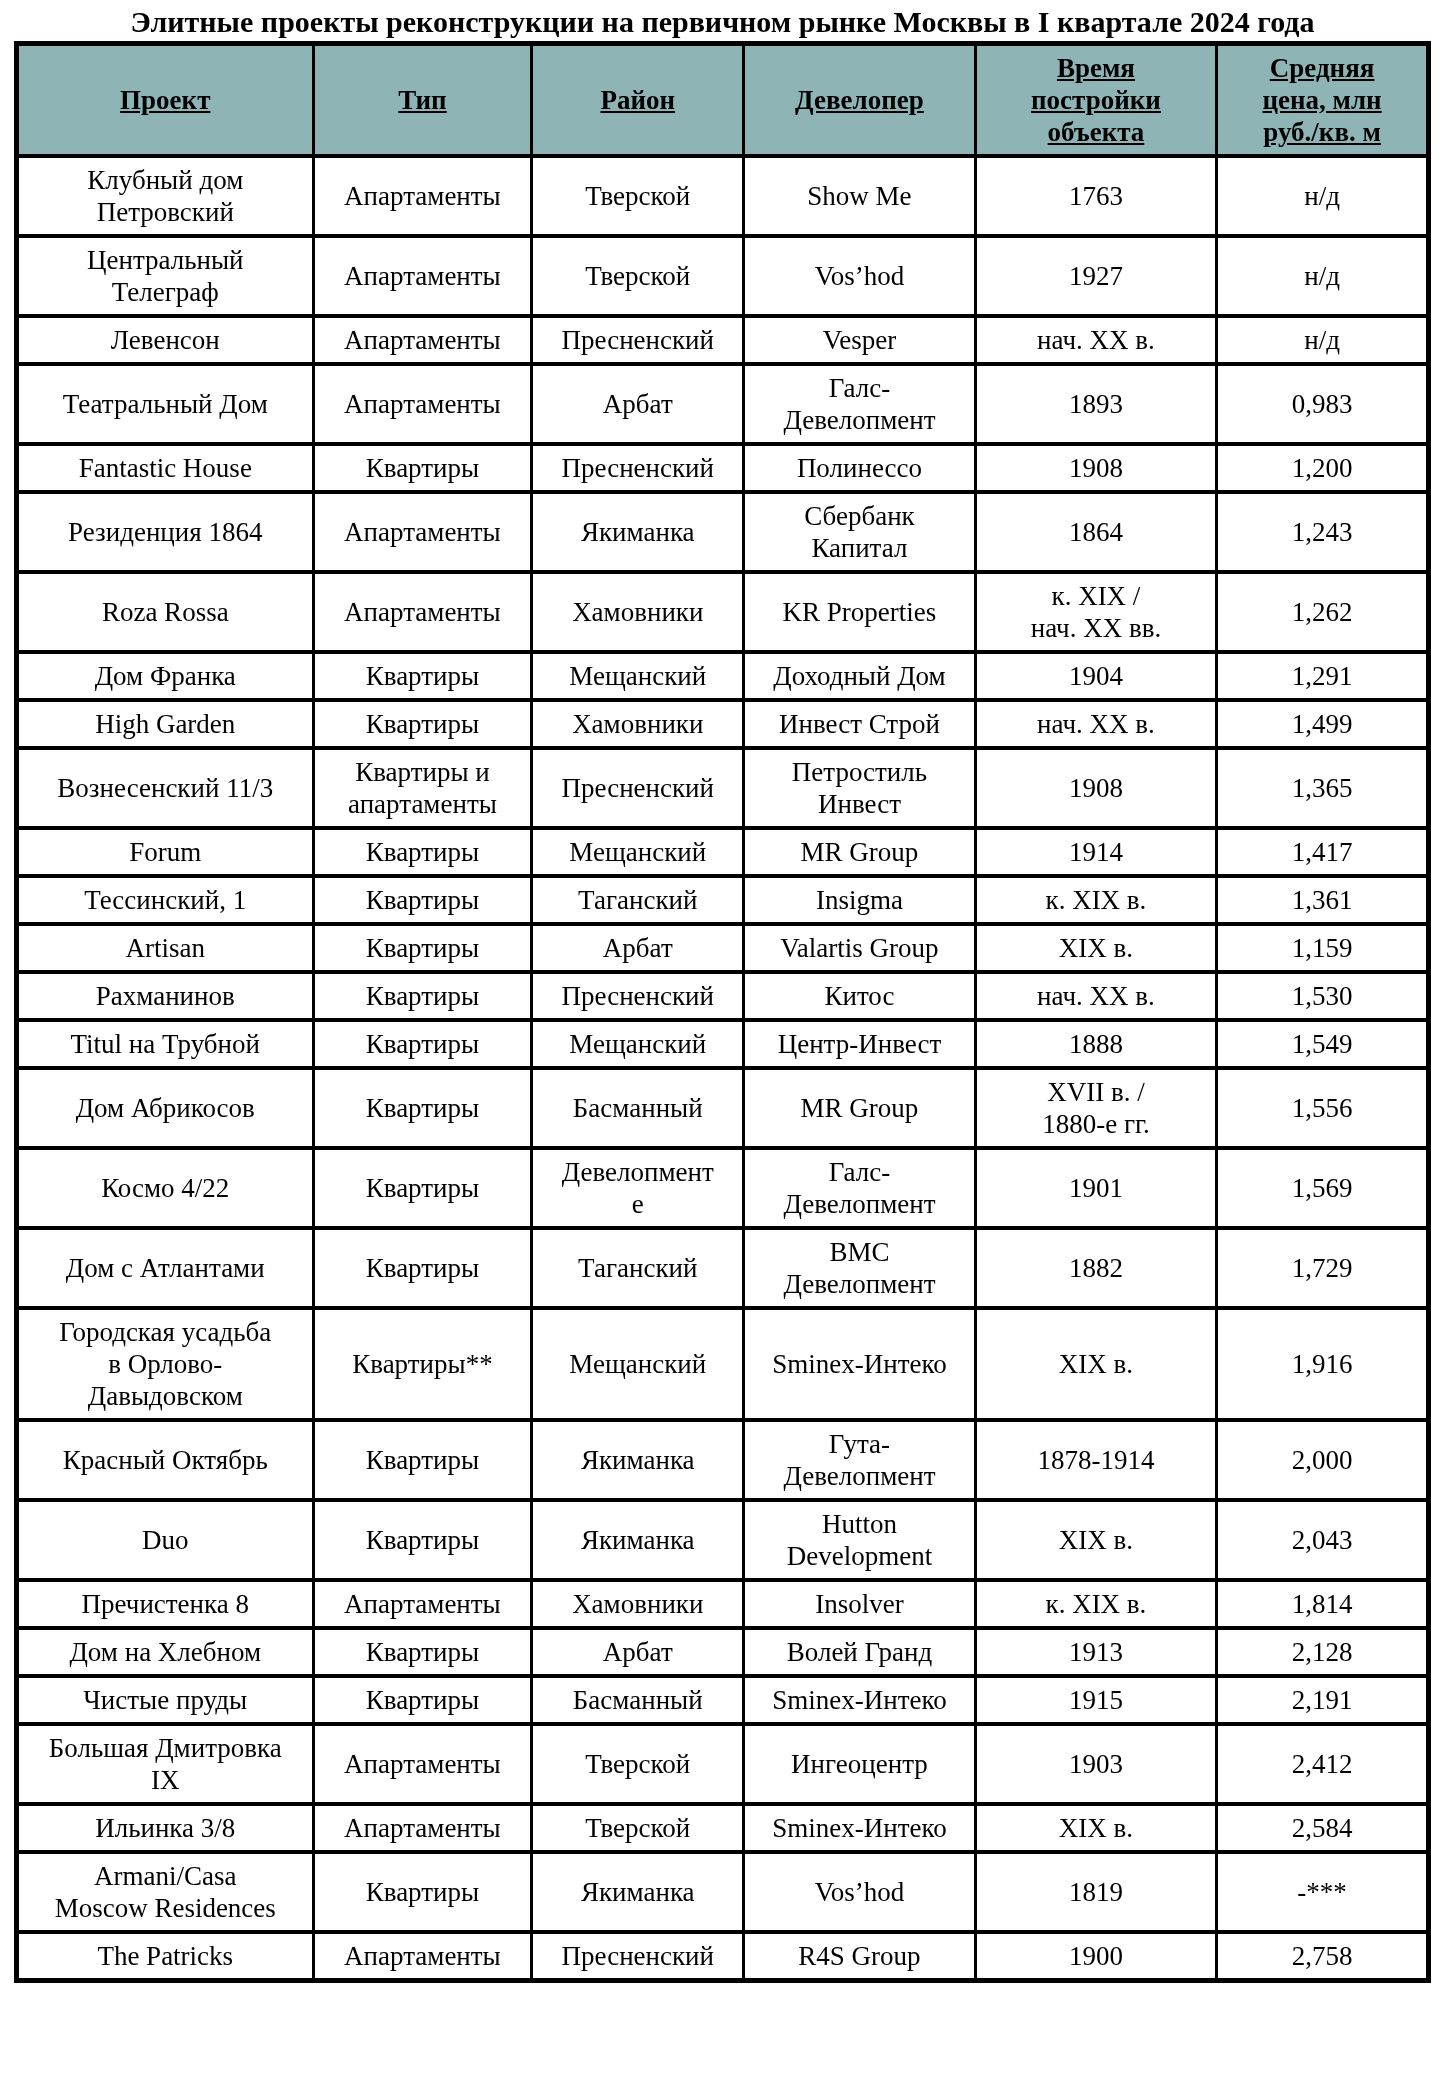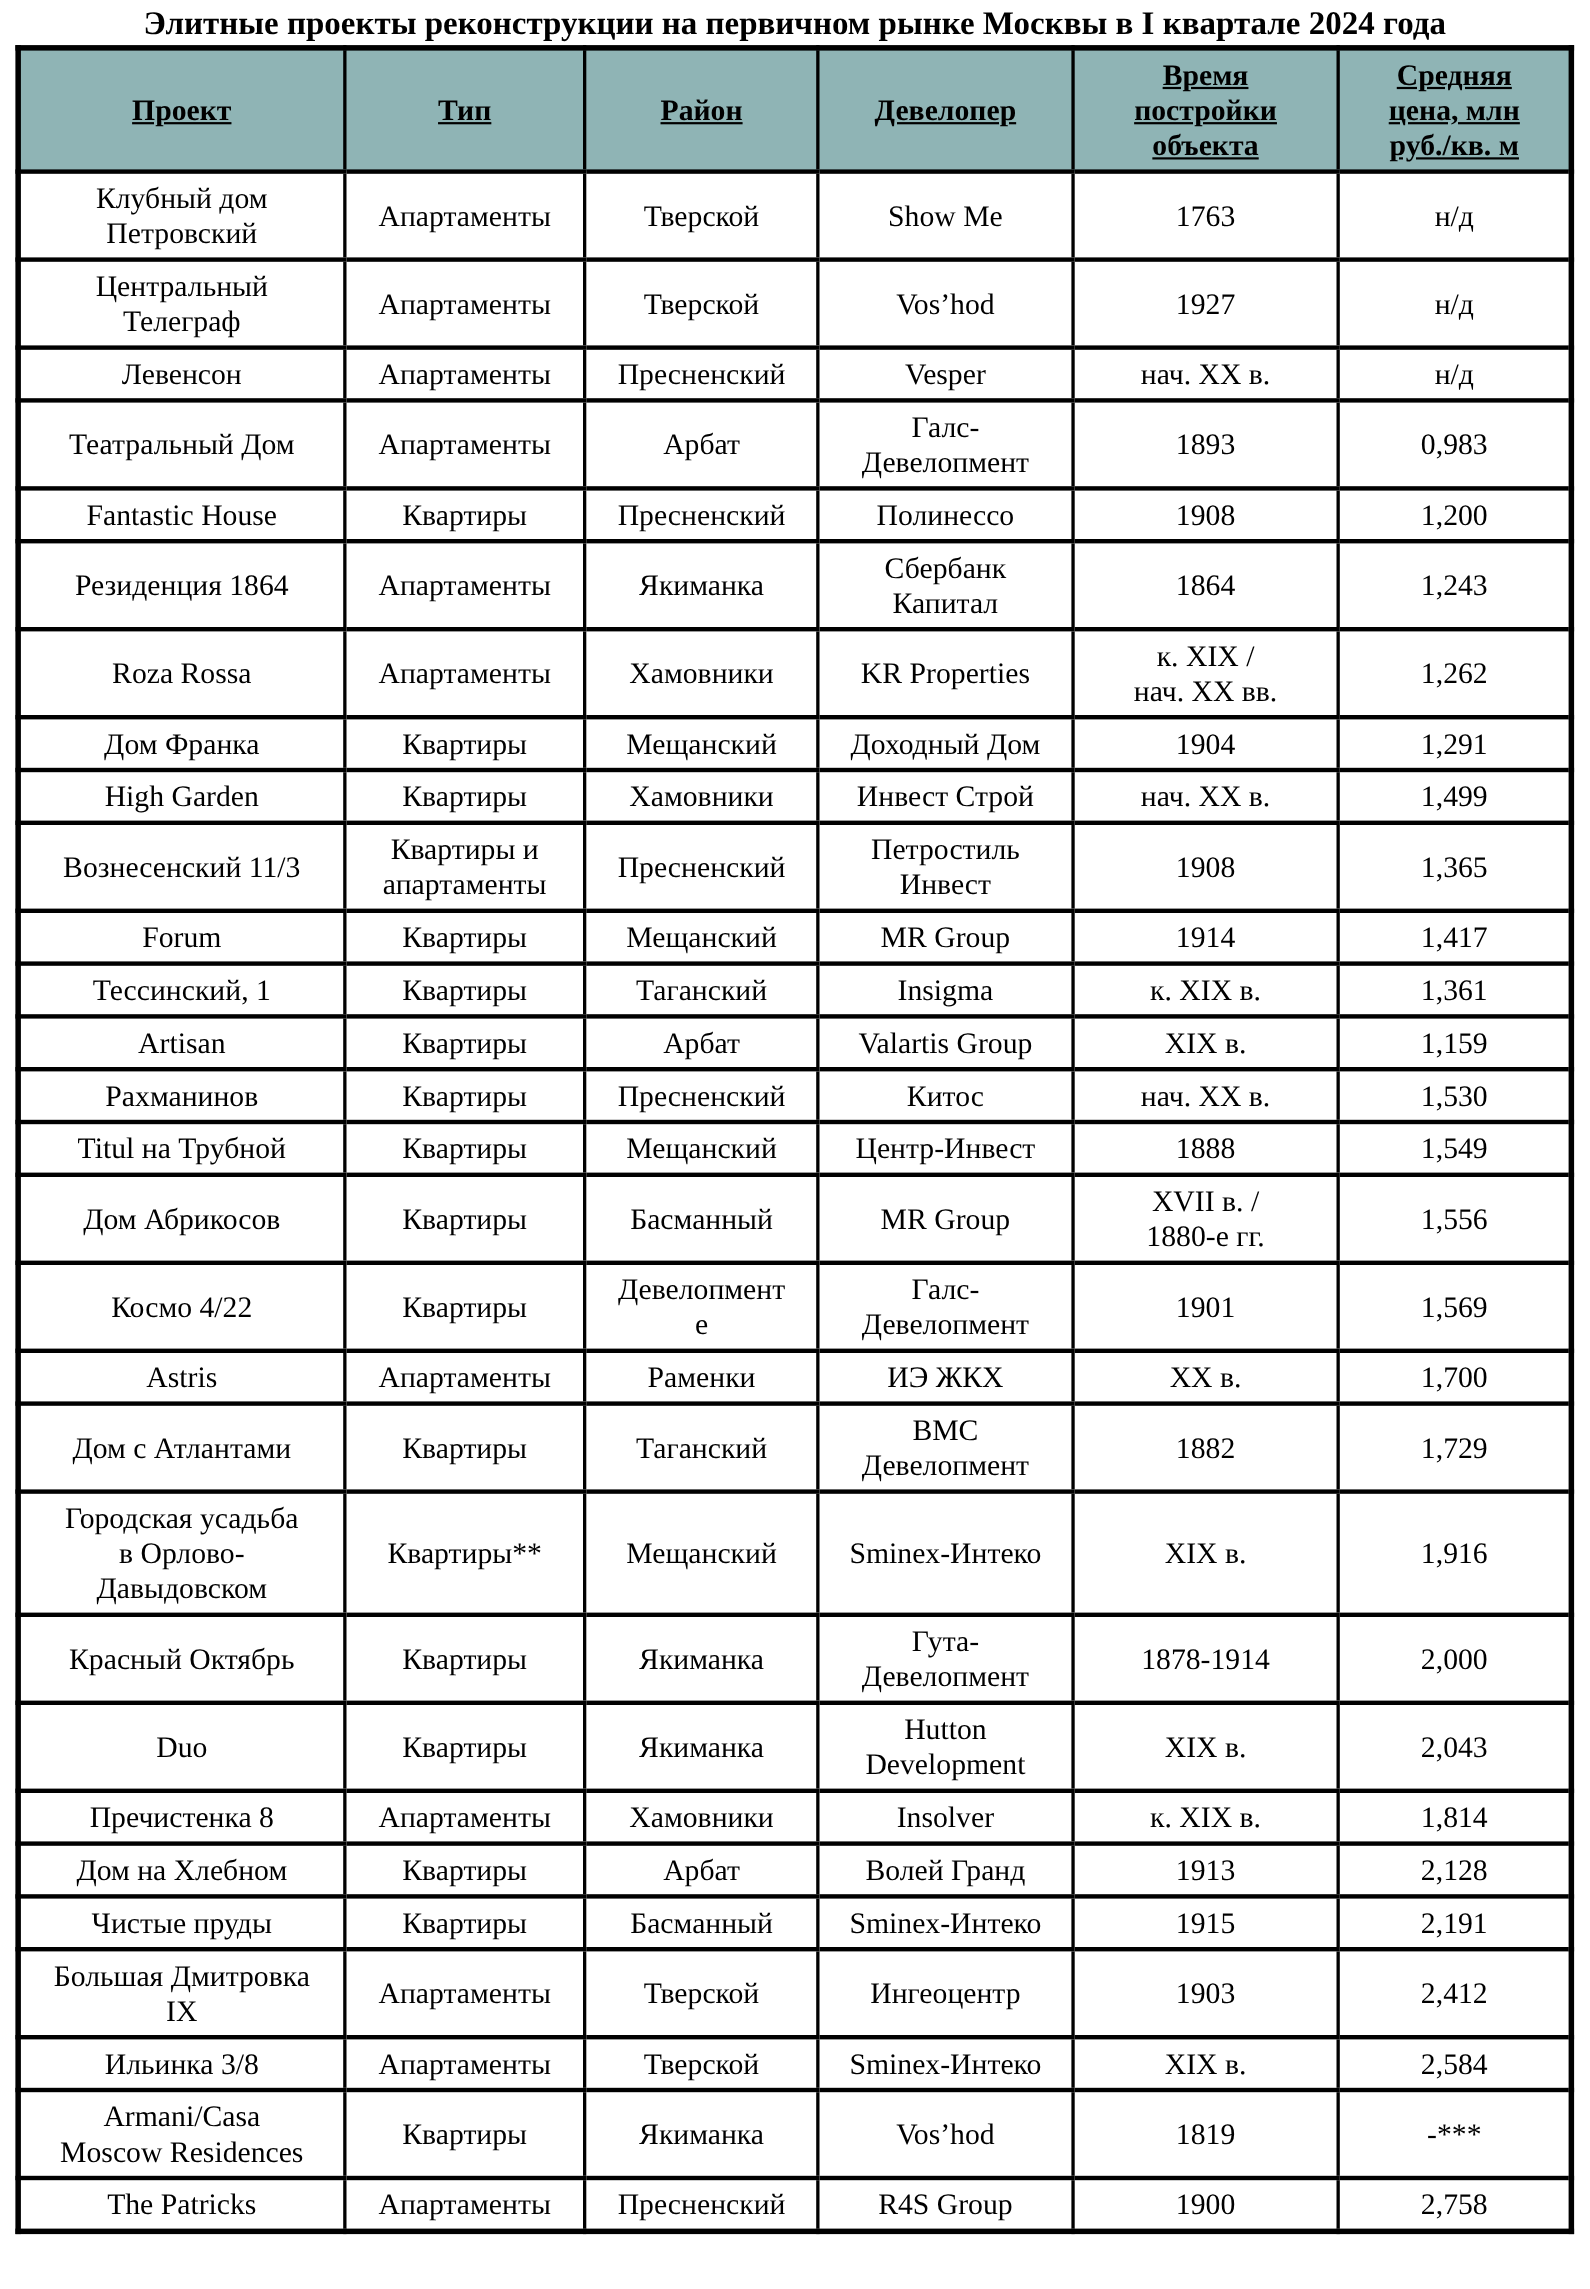--- a/index.html
+++ b/index.html
@@ -235,28 +235,20 @@
           <td>Космо 4/22</td>
           <td>Квартиры</td>
           <td>Девелопмент
 е</td>
           <td>Галс-
 Девелопмент</td>
           <td>1901</td>
           <td>1,569</td>
         </tr>
         <tr>
-          <td>Astris</td>
-          <td>Апартаменты</td>
-          <td>Раменки</td>
-          <td>ИЭ ЖКХ</td>
-          <td>XX в.</td>
-          <td>1,700</td>
-        </tr>
-        <tr>
           <td>Дом с Атлантами</td>
           <td>Квартиры</td>
           <td>Таганский</td>
           <td>ВМС
 Девелопмент</td>
           <td>1882</td>
           <td>1,729</td>
         </tr>
         <tr>
           <td>Городская усадьба

